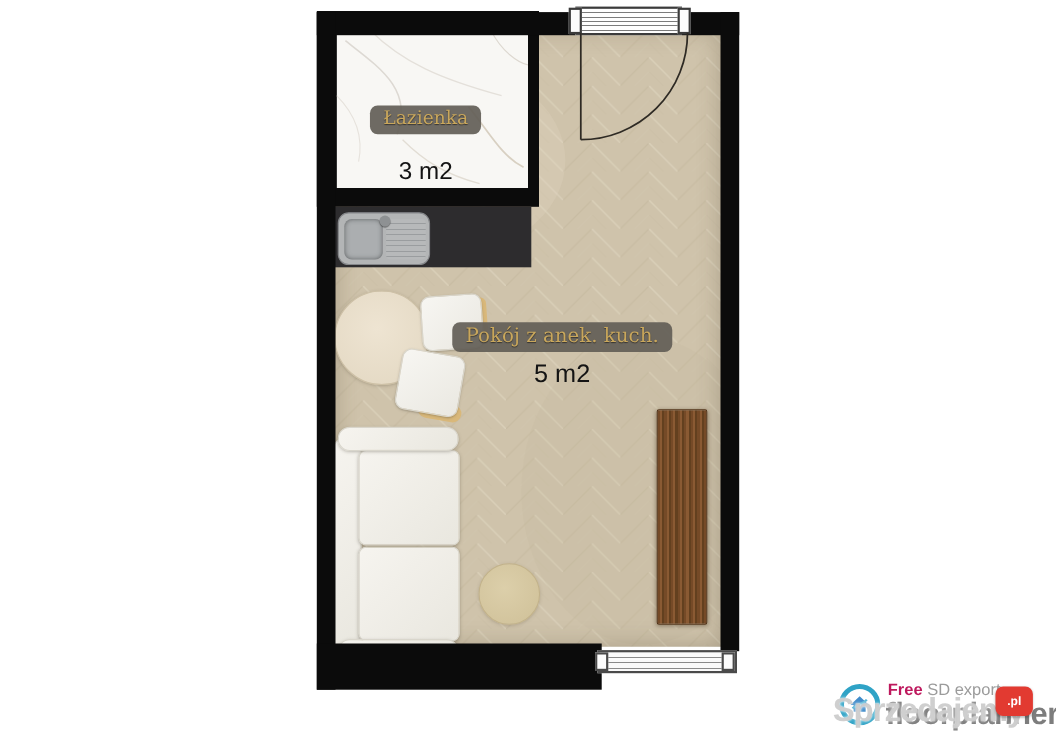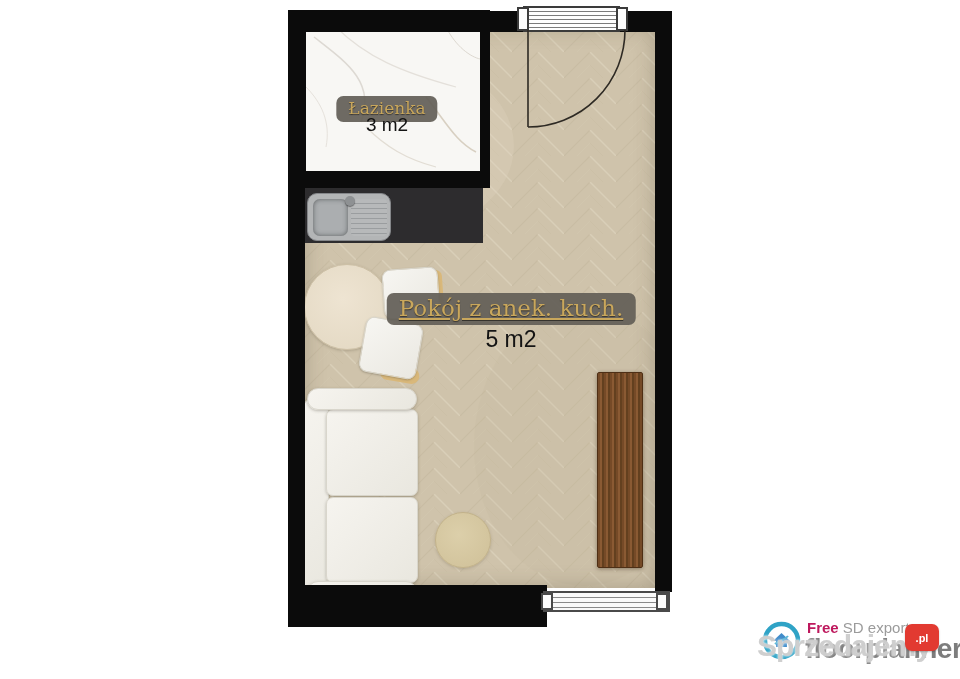--- a/index.html
+++ b/index.html
@@ -62,23 +62,23 @@
 
   .desk { position:absolute; left:309px; top:362px; width:46px; height:196px; border-radius:2px;
           background:repeating-linear-gradient(90deg,#754a27 0 2px,#8a5a33 2px 4px,#63401f 4px 6px);
           border:1px solid #4e2f15; box-shadow:0 1px 4px rgba(60,40,20,0.45); }
 
   .room-badge { position:absolute; transform:translateX(-50%); white-space:nowrap;
                 background:rgba(99,95,87,0.93); border-radius:7px; padding:2px 12px 4px 12px;
                 font-family:"DejaVu Serif", serif; color:#c9a75c;
                 text-shadow:0 1px 1px rgba(0,0,0,0.5); }
   .badge-bath { left:99px; top:86px; font-size:17px; }
-  .badge-room { left:223px; top:283px; font-size:23px;text-decoration:underline; }
+  .badge-room { left:223px; top:283px; font-size:18px; }
   .area-text { position:absolute; transform:translateX(-50%); white-space:nowrap; color:#141414; }
-  .area-bath { left:99px; top:104px; font-size:19px; }
+  .area-bath { left:99px; top:133px; font-size:22px; }
   .area-room { left:223px; top:316px; font-size:23px; }
 
   .footer { position:absolute; left:0; top:0; width:960px; height:679px; pointer-events:none; }
   .fp-logo { position:absolute; left:761px; top:620px; width:41px; height:41px; }
   .free-line { position:absolute; left:807px; top:619px; font-size:15px; color:#9b9b9b; }
   .free-line b { color:#be185d; }
   .fp-brand { position:absolute; left:805px; top:633px; font-size:28px; font-weight:600;
               color:#7d7d7d; letter-spacing:-0.5px; }
   .watermark { position:absolute; left:757px; top:629px; width:150px; text-align:left;
                font-size:30px; font-weight:700; color:rgba(168,168,168,0.55);

